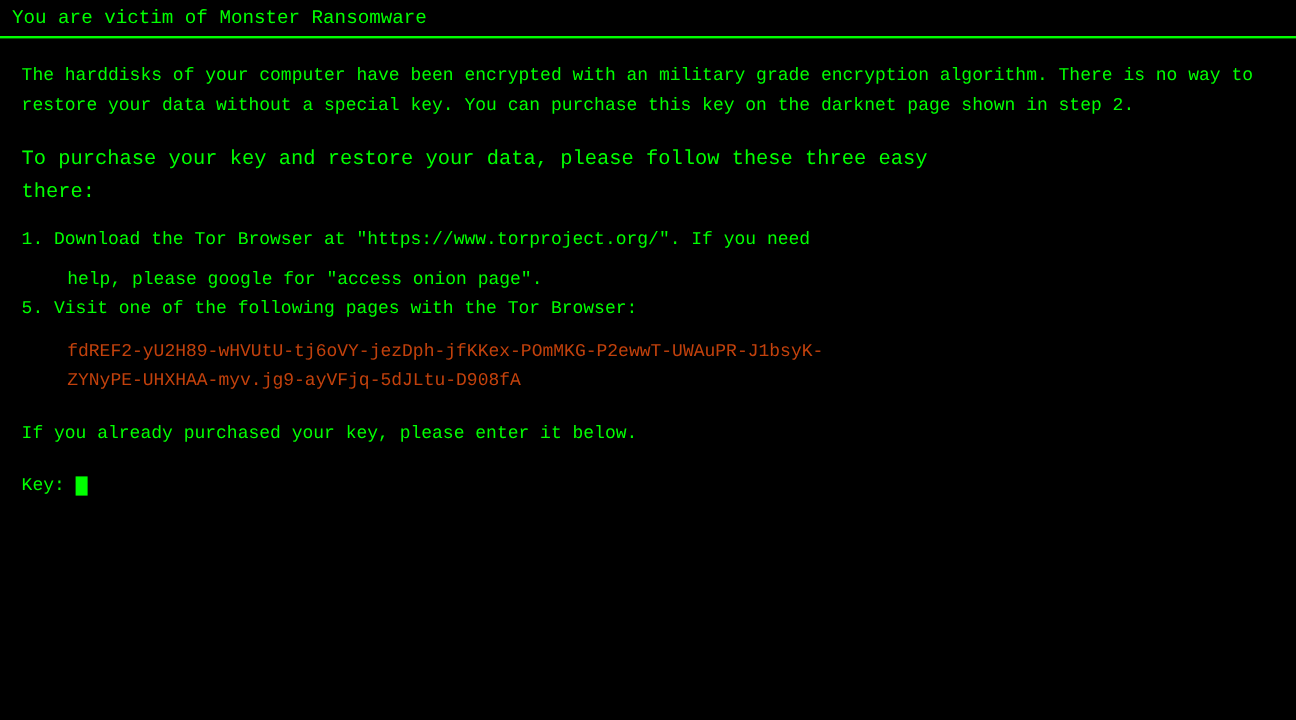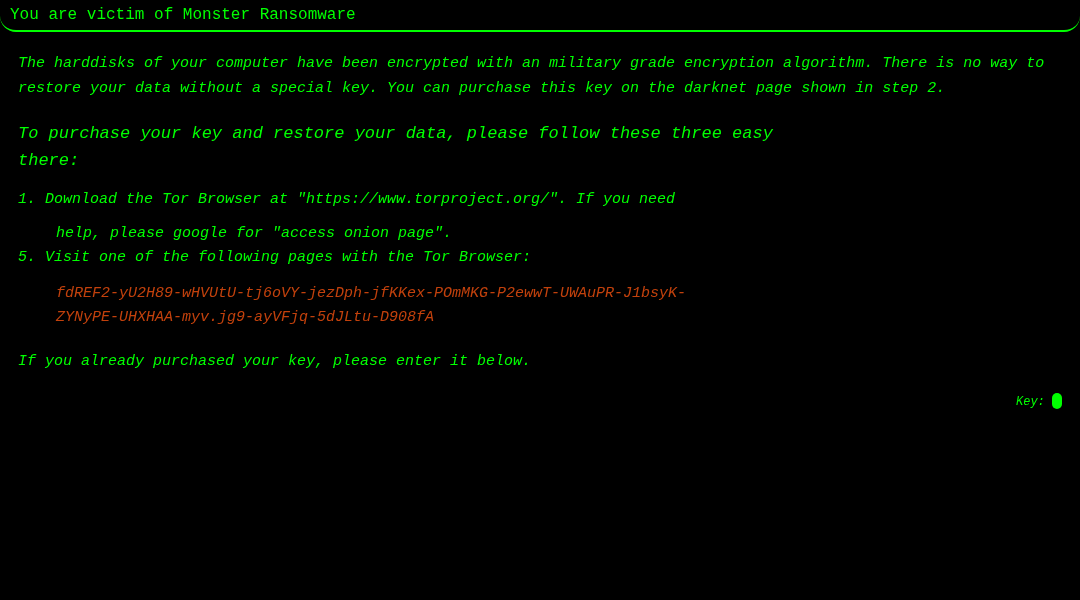--- a/index.html
+++ b/index.html
@@ -1,19 +1,18 @@
 <!DOCTYPE html>
 <html><head>
   <meta charset="utf-8">
   <style>
     * {
       margin: 0;
       padding: 0;
       box-sizing: border-box;
-      border-radius: 16px;
     }
 
     body {
       background-color: #000000;
       color: #00ff00;
       font-family: 'Courier New', Courier, monospace;
       font-size: 16px;
       width: 1080px;
       height: 600px;
       overflow: hidden;
@@ -24,21 +23,20 @@
       color: #00ff00;
       padding: 4px 10px;
       font-size: 16px;
       border-bottom: 2px solid #00ff00;
       line-height: 1.4;
     }
 
     #content {
       padding: 20px 18px;
       line-height: 1.6;
-      font-style: italic;
     }
 
     .paragraph {
       margin-bottom: 18px;
       font-size: 15px;
       line-height: 1.65;
     }
 
     .steps-intro {
       margin-bottom: 14px;
@@ -66,22 +64,21 @@
     .decrypt-code {
       display: block;
       margin: 12px 0 20px 38px;
       font-size: 15px;
       color: #c2410c;
       word-break: break-all;
     }
 
     .key-entry {
       margin-top: 10px;
-      font-size: 12px;
-      text-align: right;
+      font-size: 15px;
     }
 
     .cursor {
       display: inline-block;
       width: 10px;
       height: 16px;
       background-color: #00ff00;
       vertical-align: text-bottom;
       animation: blink 1s step-end infinite;
     }

